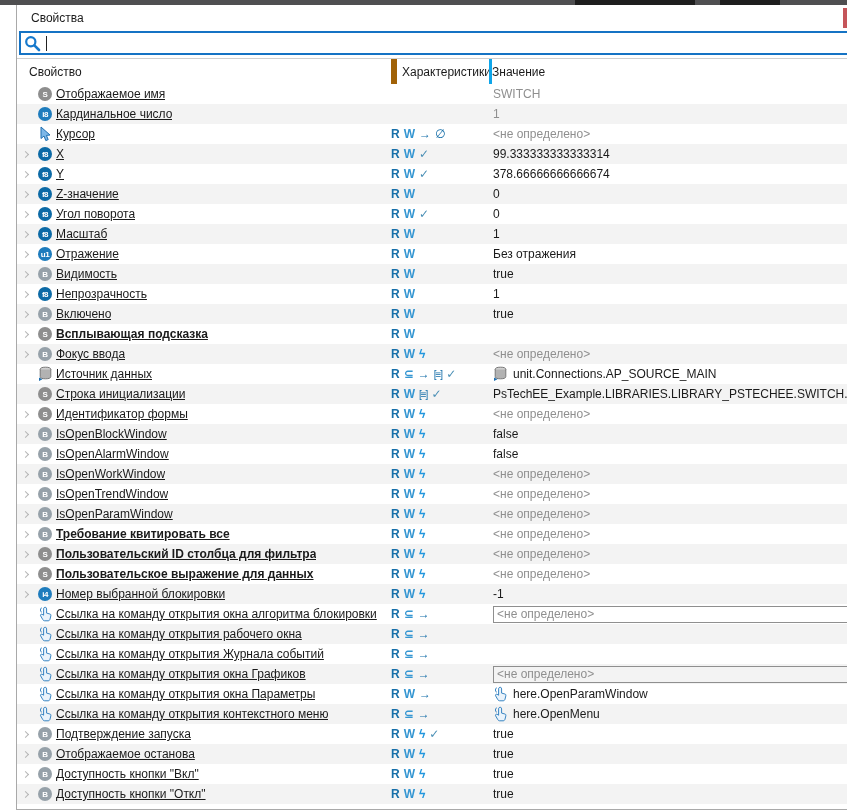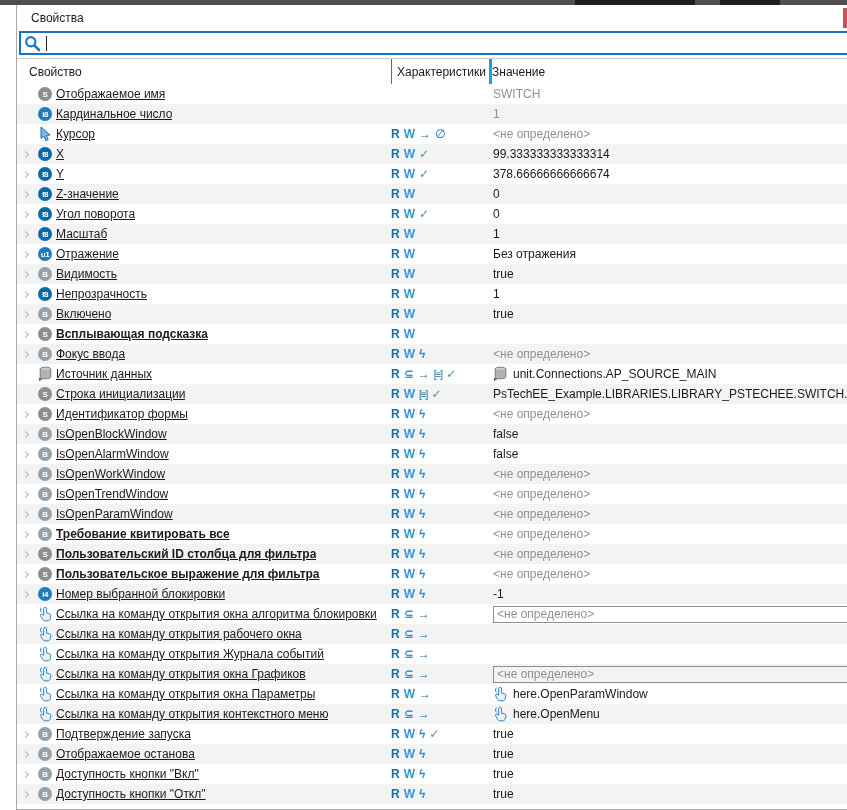--- a/index.html
+++ b/index.html
@@ -23,21 +23,21 @@
   .searchbox { margin:0 2px; height:24px; border:2px solid #1573c4; background:#fff;
                display:flex; align-items:center; padding:0 3px; }
   .search-input { border:none; outline:none; flex:1; font-size:12px; height:18px;
                   font-family:inherit; }
   .caret { width:1px; height:15px; background:#222; margin-left:5px; }
 
   .thead { display:flex; height:26px; margin-top:3px; border-top:1px solid #cfcfcf;
            font-size:12px; color:#1a1a1a; background:#fff; }
   .th { display:flex; align-items:center; height:100%; }
   .th-prop  { width:374px; padding-left:12px; }
-  .th-chars { width:98px; border-left:1px solid #a16207; padding-left:5px; }
+  .th-chars { width:98px; border-left:6px solid #a16207; padding-left:5px; }
   .th-value { flex:1; border-left:3px solid #0ea5e9; }
 
   .tbody { font-size:12px; color:#1a1a1a; }
   .row { display:flex; height:20px; align-items:center; background:#fff; }
   .row.alt { background:#f3f3f3; }
 
   .cell-prop { width:374px; display:flex; align-items:center; height:100%; overflow:hidden; }
   .chev-box { width:17px; padding-left:6px; display:flex; align-items:center; }
   .chev { width:5px; height:5px; border-top:1.6px solid #b5b5b5; border-right:1.6px solid #b5b5b5;
           transform:rotate(45deg); display:inline-block; }
@@ -557,21 +557,21 @@
           </div>
         </div>
         <div class="row">
           <div class="cell-prop">
             <span class="chev-box">
               <span class="chev"></span>
             </span>
             <span class="icon-box">
               <span class="badge badge-s">S</span>
             </span>
-            <span class="plabel bold">Пользовательское выражение для фильтра</span>
+            <span class="plabel bold">Пользовательское выражение для данных</span>
           </div>
           <div class="cell-chars">
             <span class="t-r">R</span>
             <span class="t-w">W</span>
             <span class="t-flash">ϟ</span>
           </div>
           <div class="cell-value">
             <span class="val-text muted">&lt;не определено&gt;</span>
           </div>
         </div>

